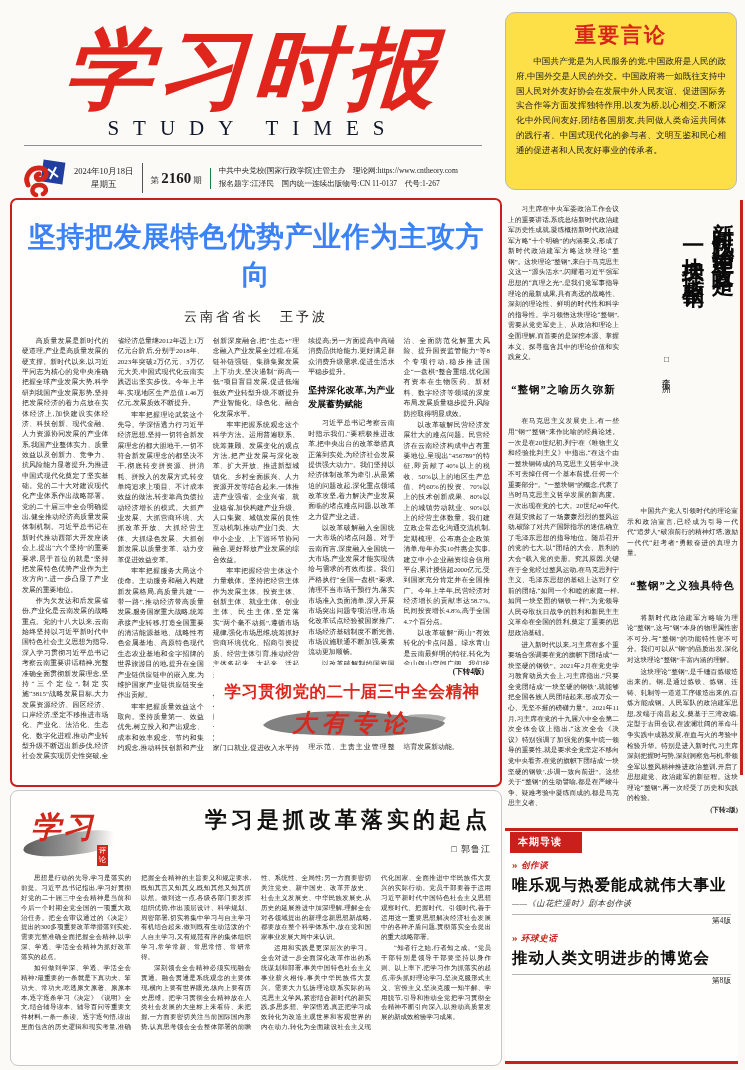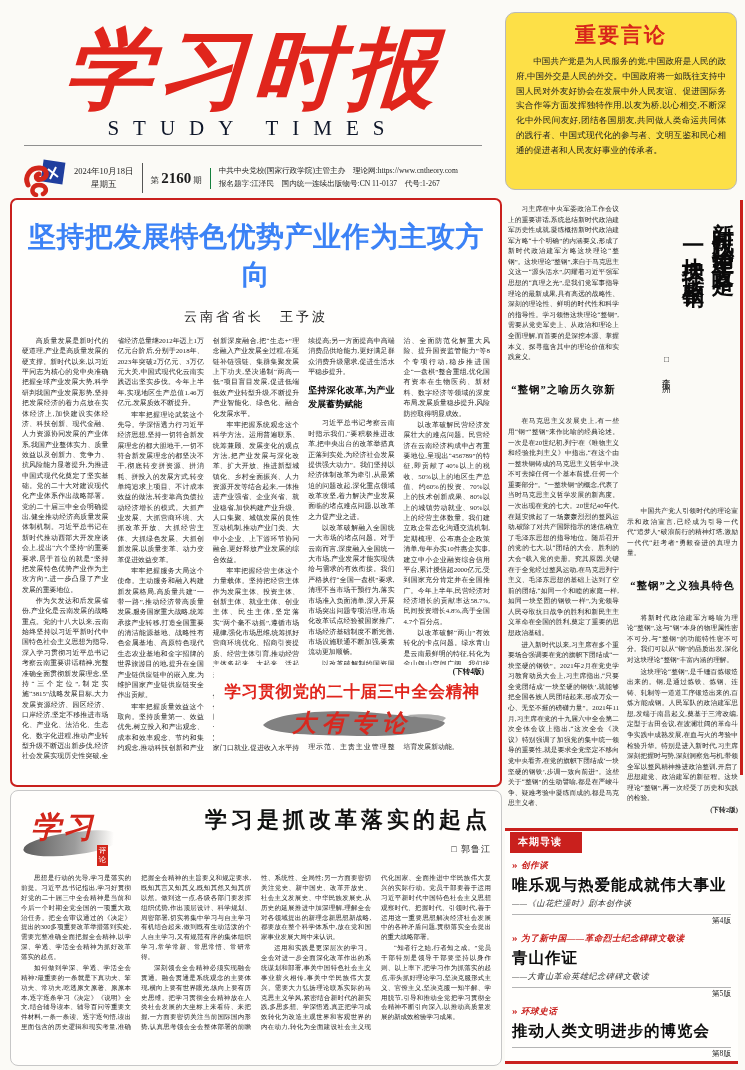--- a/index.html
+++ b/index.html
@@ -260,27 +260,20 @@
     <div class="guide-label">本期导读</div>
 
     <div class="guide-item">
       <div class="g-tag"><span class="g-arrow">»</span><span>创作谈</span></div>
       <div class="g-title">唯乐观与热爱能成就伟大事业</div>
       <div class="g-sub">——《山花烂漫时》剧本创作谈</div>
       <div class="g-rule"></div>
       <div class="g-page">第4版</div>
     </div>
 
-    <div class="guide-item">
-      <div class="g-tag"><span class="g-arrow">»</span><span>为了新中国——革命烈士纪念碑碑文敬读</span></div>
-      <div class="g-title">青山作证</div>
-      <div class="g-sub">——大青山革命英雄纪念碑碑文敬读</div>
-      <div class="g-rule"></div>
-      <div class="g-page">第5版</div>
-    </div>
 
     <div class="guide-item">
       <div class="g-tag"><span class="g-arrow">»</span><span>环球史话</span></div>
       <div class="g-title">推动人类文明进步的博览会</div>
 
       <div class="g-rule"></div>
       <div class="g-page">第8版</div>
     </div>
   </div>
 

